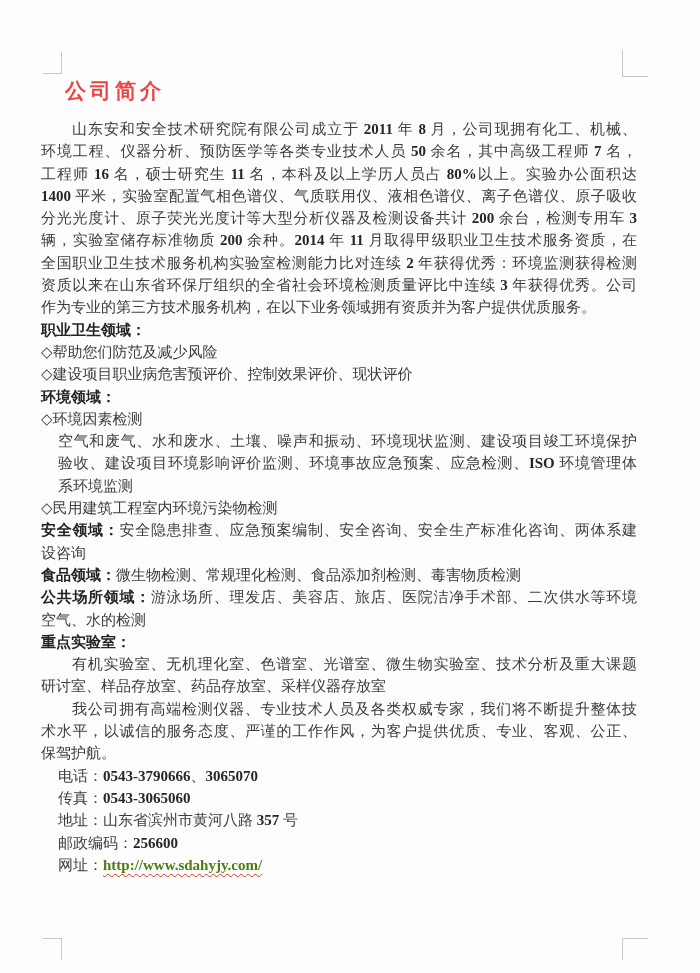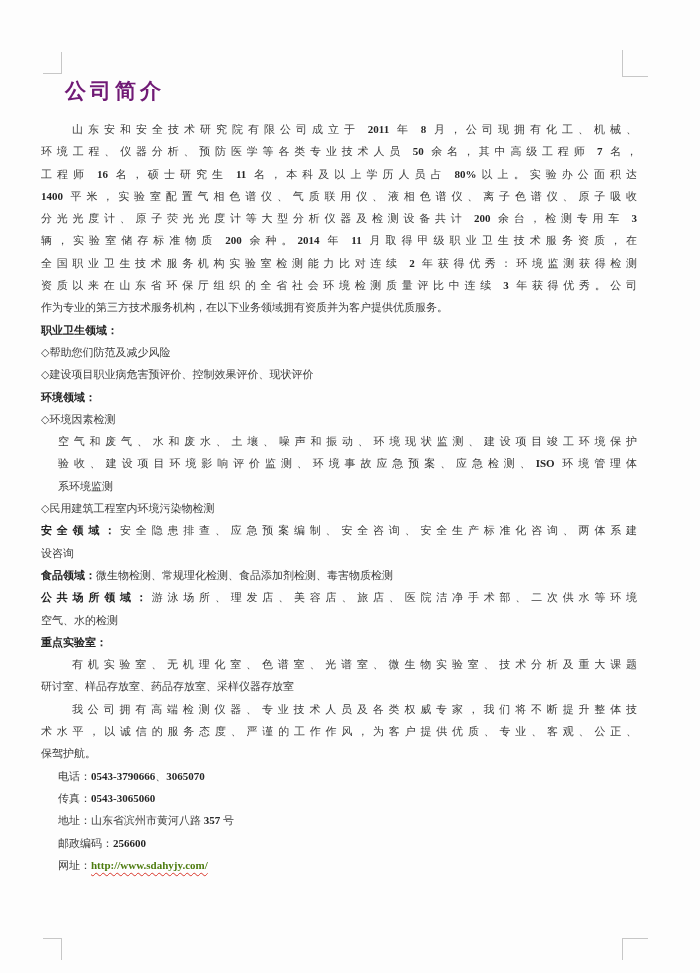--- a/index.html
+++ b/index.html
@@ -24,28 +24,28 @@
 
   .content {
     position: absolute;
     left: 41px;
     top: 78px;
     width: 596px;
   }
   .doc-title {
     font-size: 21px;
     font-weight: bold;
-    color: #701a75;
+    color: #ef4444;
     letter-spacing: 4px;
     line-height: 26px;
     padding-left: 24px;
     margin: 0 0 14px 0;
   }
   .line {
-    font-size: 11px;
+    font-size: 15px;
     line-height: 22.3px;
     height: 22.3px;
     color: #3c3c3c;
     text-align: left;
     white-space: normal;
   }
   .line.j { text-align: justify; text-align-last: justify; }
   .line span.b   { font-weight: bold; color: #242424; }
   .line span.num { font-weight: bold; color: #262626;
                    font-family: "Liberation Serif", "DejaVu Serif", serif; }

